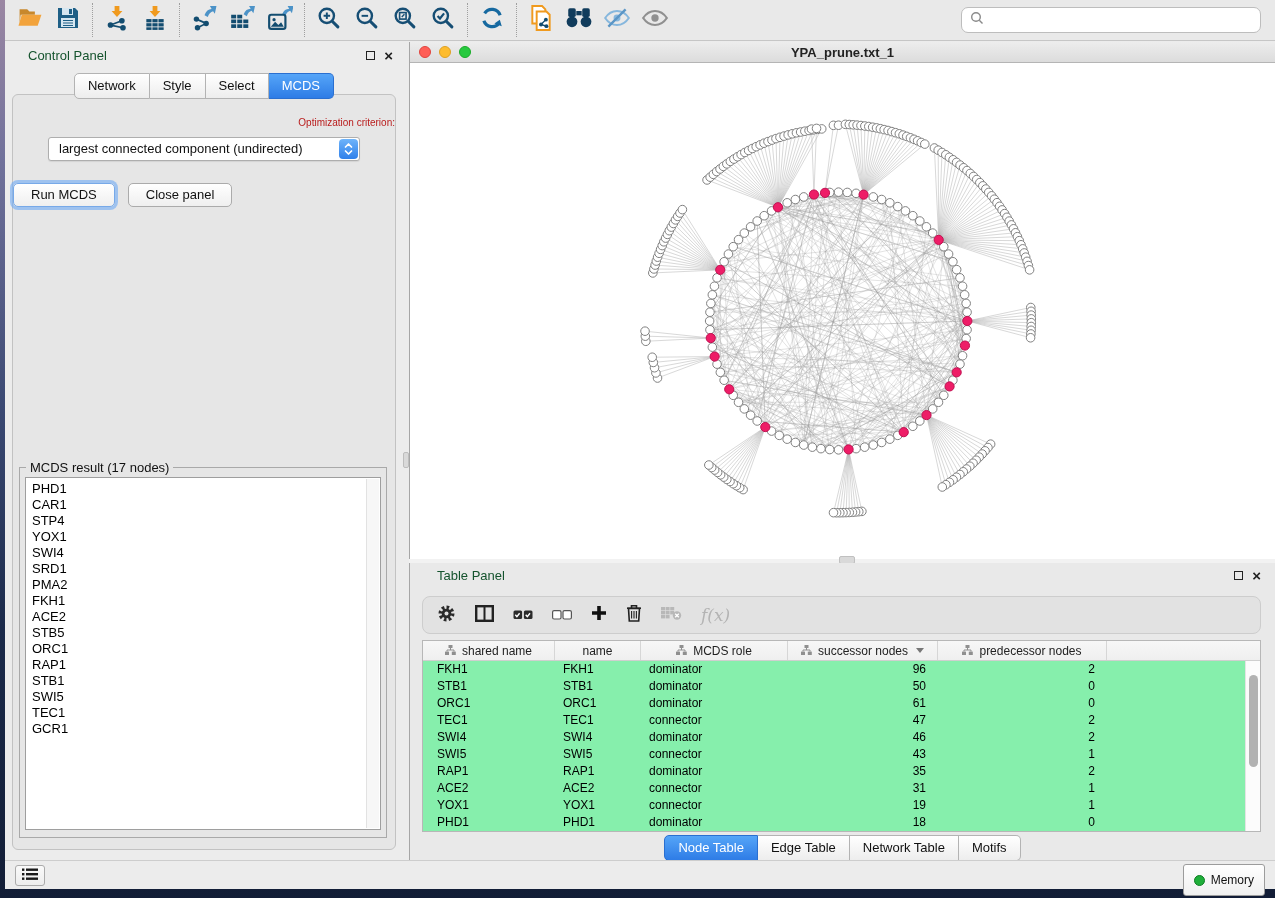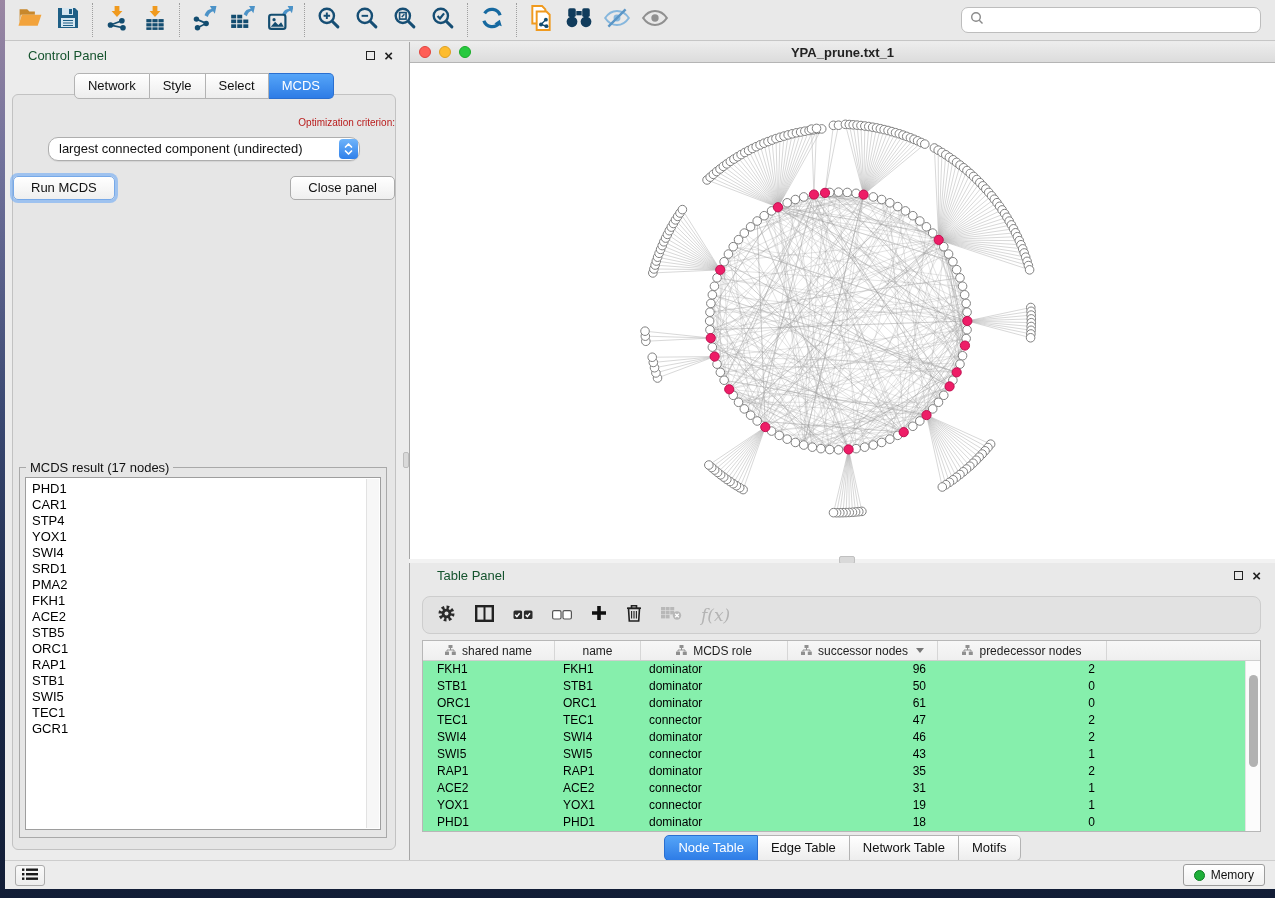--- a/index.html
+++ b/index.html
@@ -22,23 +22,23 @@
   .panel-hdr-icons { margin-left:auto; display:flex; align-items:center; gap:9px; }
   .float-ico { width:9px; height:9px; border:1.5px solid #222; }
   .close-ico { font-size:15px; font-weight:bold; color:#222; line-height:9px; }
   .cp-tabs { position:absolute; left:0; right:0; top:31px; display:flex; justify-content:center; z-index:2; }
   .tab { font-size:13px; padding:4px 13px 5px 13px; background:linear-gradient(#ffffff,#ededed); border:1px solid #b3b3b3; border-left-width:0; color:#111; }
   .tab:first-child { border-left-width:1px; border-radius:5px 0 0 5px; }
   .tab:last-child { border-radius:0 5px 5px 0; }
   .tab.active { background:linear-gradient(#55a5f8,#2e7ce6); color:#fff; border-color:#2a6fd0; }
   .cp-body { position:absolute; left:7px; right:7px; top:52px; bottom:10px; background:#e6e6e6; border:1px solid #c2c2c2; border-radius:6px; }
   .crit-label { text-align:right; font-size:10px; margin-top:22px; color:#b91c1c; }
-  .select { position:relative; width:312px; height:24px; margin:9px auto 0 auto; background:#fff; border:1px solid #aeaeae; border-radius:10px; font-size:13px; line-height:22px; padding-left:10px; color:#111; box-shadow:0 1px 1px rgba(0,0,0,.08); }
+  .select { position:relative; width:312px; height:24px; margin:9px auto 0 auto; background:#fff; border:1px solid #aeaeae; border-radius:3px; font-size:13px; line-height:22px; padding-left:10px; color:#111; box-shadow:0 1px 1px rgba(0,0,0,.08); }
   .select .stepper { position:absolute; right:1px; top:1px; bottom:1px; width:19px; border-radius:4px; background:linear-gradient(#6fb4fa,#2f80ea); display:flex; align-items:center; justify-content:center; }
-  .btn-row { display:flex; justify-content:space-between; gap:13px; margin-top:15px; }
+  .btn-row { display:flex; justify-content:flex-start; gap:13px; margin-top:22px; }
   .btn { font-size:13px; padding:3px 17px 4px 17px; background:linear-gradient(#ffffff,#efefef); border:1px solid #ababab; border-radius:5px; color:#111; }
   .btn.focused { box-shadow:0 0 0 3px rgba(110,170,245,.6); border-color:#77a9e8; }
   .mcds-fieldset { position:absolute; left:14px; right:16px; top:425px; height:371px; border:1px solid #a9a9a9; }
   .mcds-legend { position:absolute; top:-8px; left:6px; background:#e6e6e6; font-size:13px; padding:0 4px; color:#111; }
   .mcds-listbox { position:absolute; left:5px; right:5px; top:9px; bottom:7px; background:#fff; border:1px solid #9e9e9e; overflow:hidden; }
   .mcds-scroll { position:absolute; right:1px; top:1px; bottom:1px; width:13px; background:#f7f7f7; border-left:1px solid #e2e2e2; }
   .mcds-items { padding:3px 0 0 6px; }
   .mcds-item { font-size:13px; line-height:16px; color:#000; }
 
   
@@ -74,21 +74,21 @@
   .td { font-size:12px; color:#000; line-height:17px; padding-left:14px; overflow:hidden; white-space:nowrap; }
   .tr .td:nth-child(2), .tr .td:nth-child(3) { padding-left:8px; }
   .td.num { text-align:right; padding-right:12px; padding-left:0; }
   .tbl-scroll { position:absolute; right:0; top:20px; bottom:0; width:15px; background:#fcfcfc; border-left:1px solid #e4e4e4; }
   .tbl-thumb { position:absolute; left:2.5px; width:9px; top:14px; height:92px; background:#b2b2b2; border-radius:5px; }
   .tp-tabs { position:absolute; left:0; right:0; top:272px; display:flex; justify-content:center; }
 
   
   .status-bar { position:absolute; left:0; right:0; bottom:0; height:29px; background:#ececec; border-top:1px solid #cdcdcd; }
   .list-btn { position:absolute; left:10px; top:4px; width:30px; height:21px; background:linear-gradient(#fafafa,#ededed); border:1px solid #ababab; border-radius:3px; display:flex; align-items:center; justify-content:center; }
-  .memory-btn { position:absolute; right:10px; top:3px; height:22px; background:linear-gradient(#ffffff,#f0f0f0); border:1px solid #9c9c9c; border-radius:3px; display:flex; align-items:center; gap:6px; padding:0 10px; font-size:12px; color:#111; }
+  .memory-btn { position:absolute; right:10px; top:3px; height:32px; background:linear-gradient(#ffffff,#f0f0f0); border:1px solid #9c9c9c; border-radius:3px; display:flex; align-items:center; gap:6px; padding:0 10px; font-size:12px; color:#111; }
   .mem-dot { width:11px; height:11px; border-radius:50%; background:#1faf3a; border:1px solid #0e7d24; }
 </style>
 </head>
 <body>
 
 <div id="app">
 
   <div class="toolbar">
     <div class="tb-btn">
         <span><svg width="27" height="24" viewBox="0 0 24 22">

